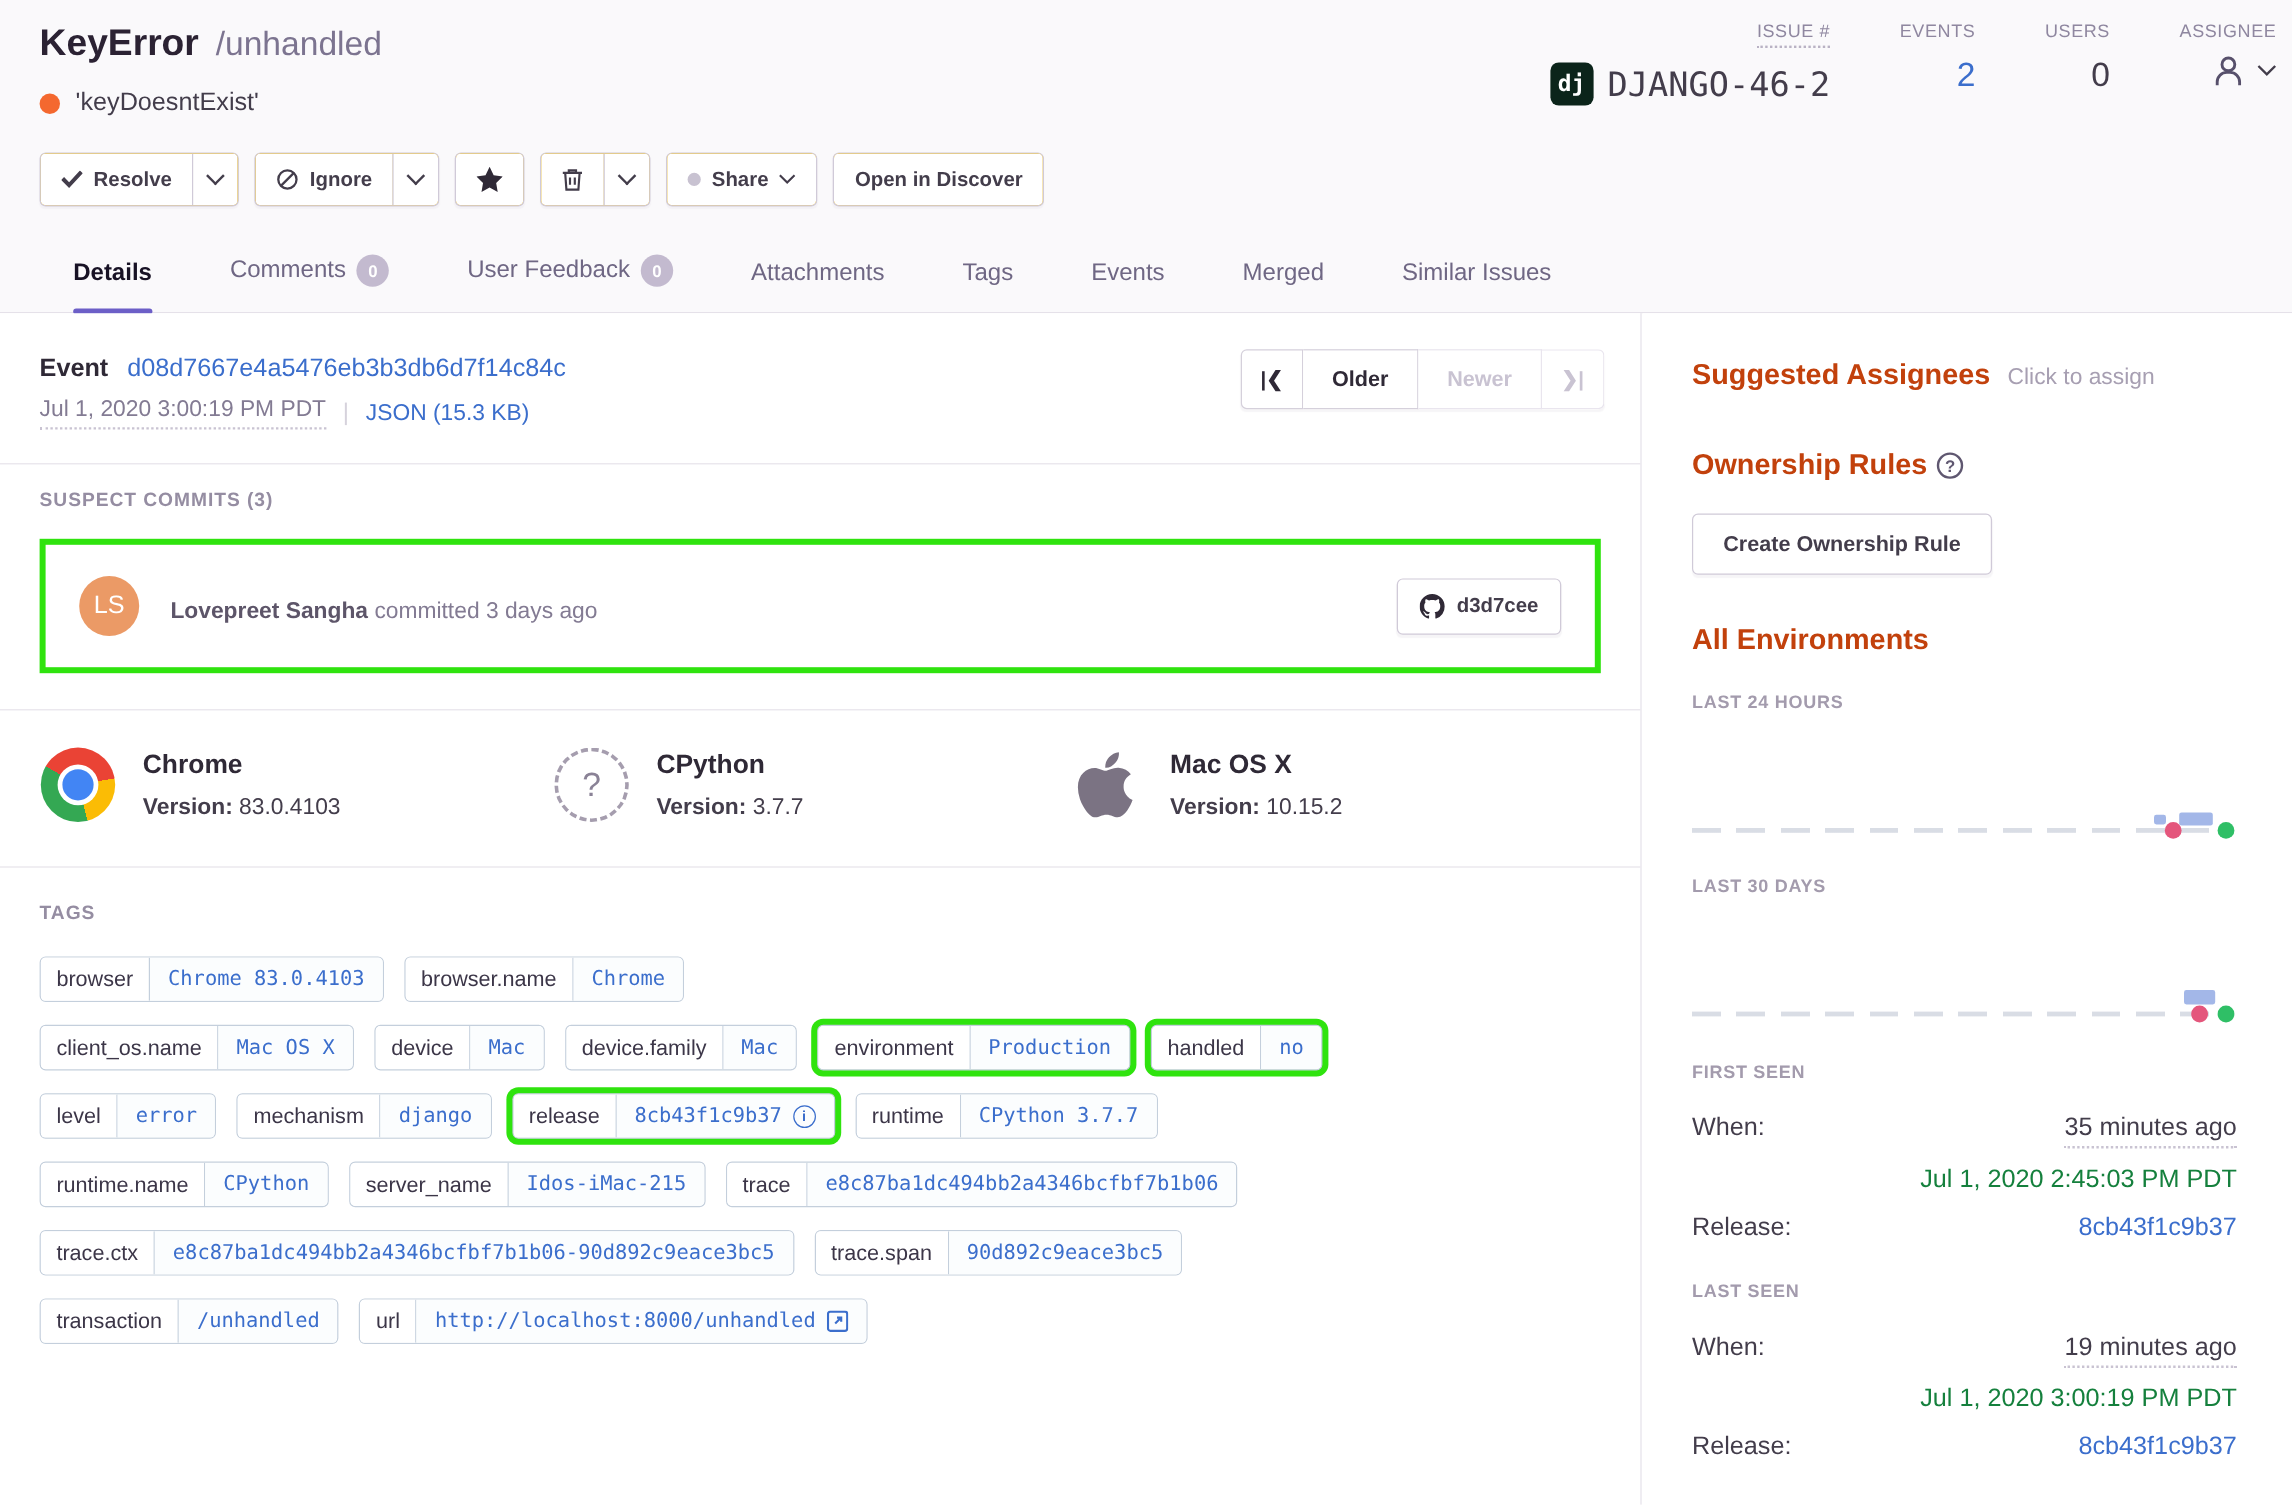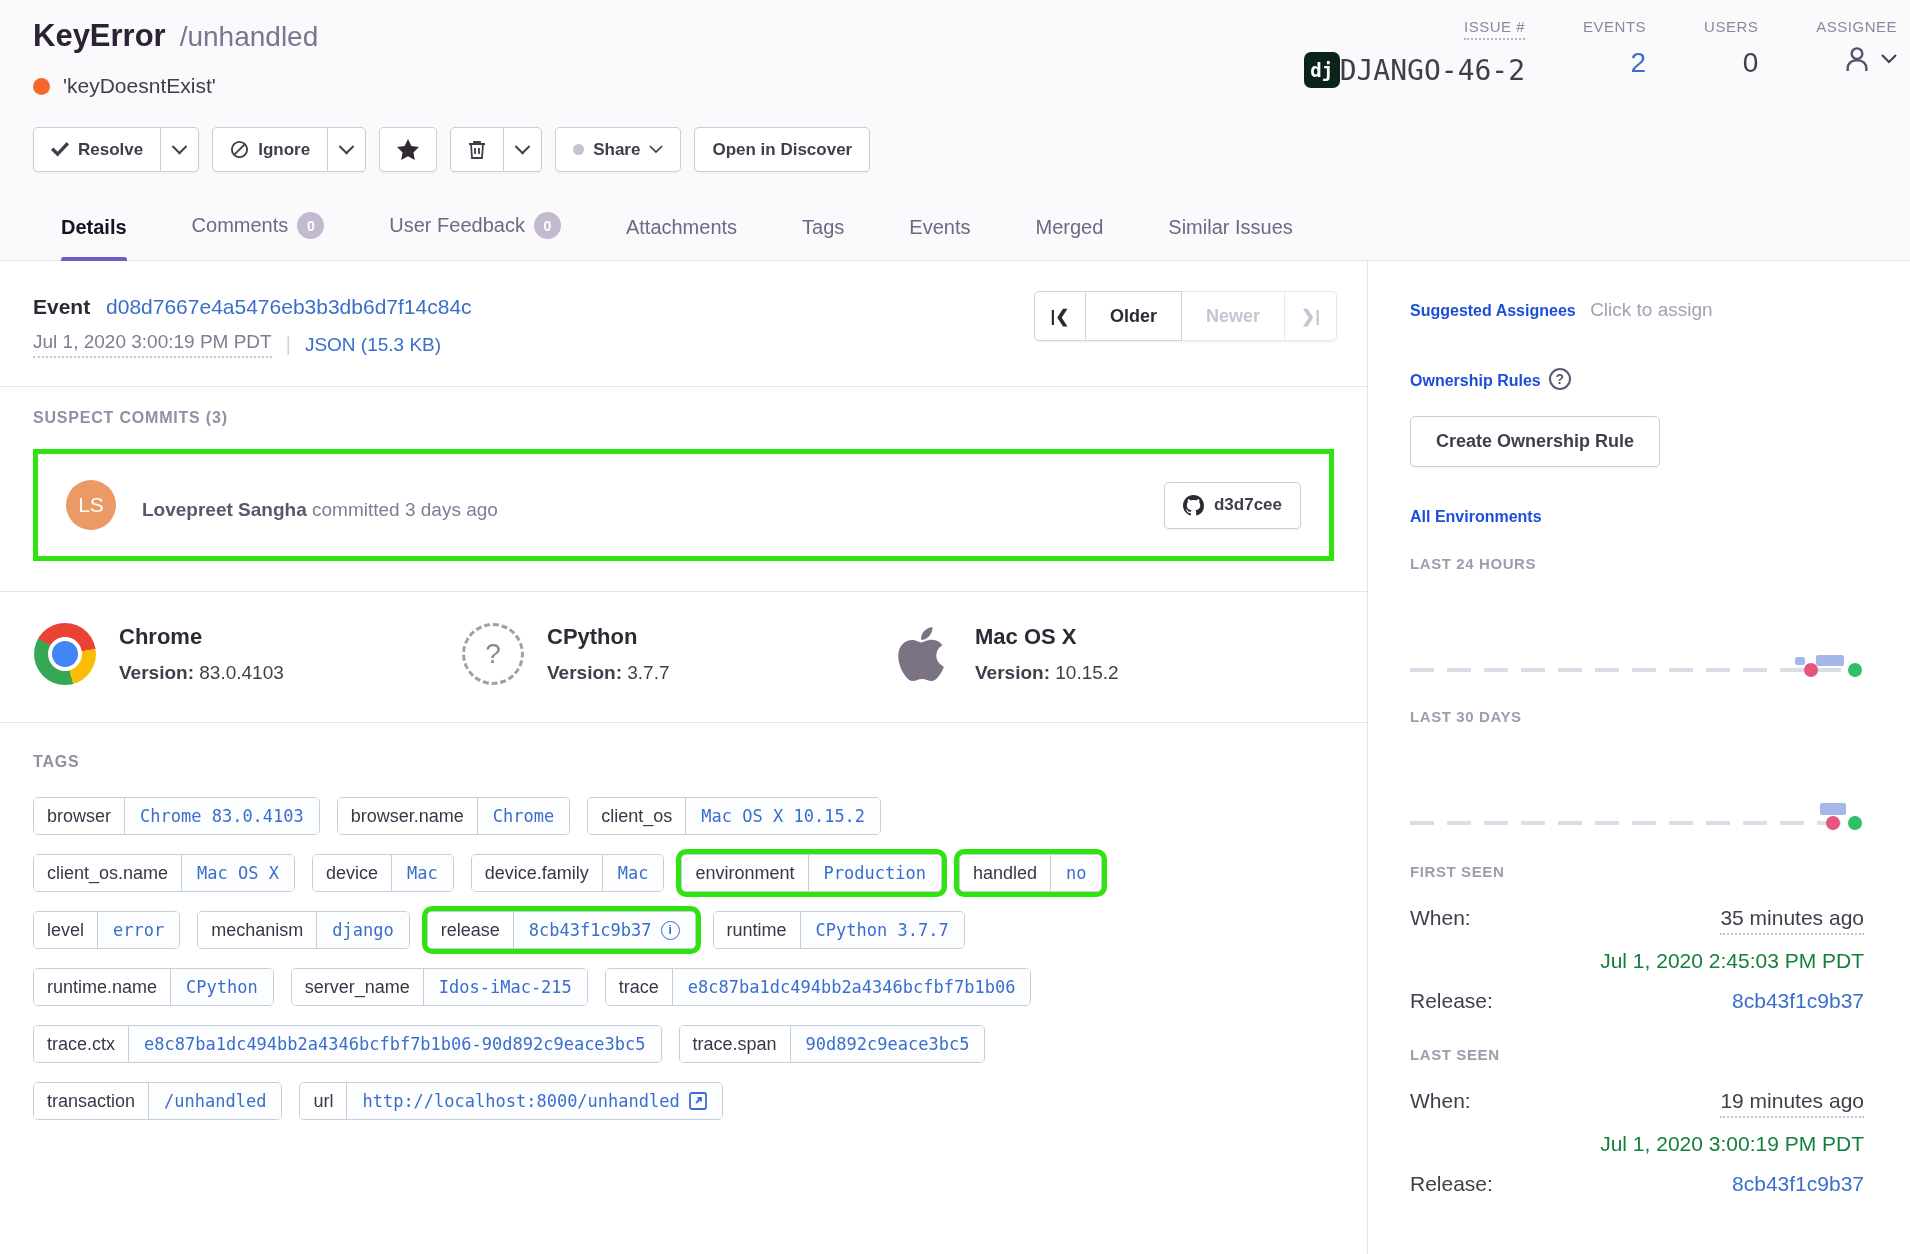--- a/index.html
+++ b/index.html
@@ -17,21 +17,21 @@
   .level-dot { width:17px; height:17px; border-radius:50%; background:#f4682f; }
   .issue-message { font-size:21px; color:#433d4b; }
 
   .stats { position:absolute; top:18px; right:13px; display:flex; gap:58px; }
   .stat { display:flex; flex-direction:column; align-items:flex-end; gap:12px; }
   .stat-label { font-size:15px; color:#8f87a0; letter-spacing:.5px; }
   .stat-label.dotted { border-bottom:2px dotted #b9b2c4; padding-bottom:3px; }
   .stat-value { font-size:28px; color:#433d4b; font-family:"DejaVu Sans Mono", monospace; }
   .stat-value.num { font-family:"Liberation Sans", sans-serif; }
   .stat-value.blue { color:#3b6ecc; }
-  .issue-id-wrap { display:flex; align-items:center; gap:0;padding-left:36px; }
+  .issue-id-wrap { display:flex; align-items:center; gap:12px;padding-left:36px; }
   .dj-badge { width:36px; height:36px; border-radius:7px; background:#0b241a; color:#fff;
     display:flex; align-items:center; justify-content:center; font-family:"DejaVu Sans Mono", monospace;
     font-size:19px; font-weight:bold; }
   .assignee-val { display:flex; align-items:center; gap:8px; margin-top:-4px; }
 
   
   .actions { position:absolute; top:127px; left:33px; display:flex; gap:13px; }
   .btn-group { display:flex; background:#eab308; border:1px solid #d0cad8; border-radius:5px;
     box-shadow:0 2px 1px rgba(70,60,90,.04); overflow:hidden; }
   .btn { display:flex; align-items:center; gap:9px; padding:0 17px; height:43px;
@@ -119,21 +119,21 @@
   .tag-value { display:flex; align-items:center; gap:9px; padding:0 15px; background:#fbfdfe;
     font-family:"DejaVu Sans Mono", monospace; font-size:17px; color:#3b6ecc; cursor:pointer; white-space:nowrap; }
   .mini-icon { display:inline-flex; align-items:center; }
   .info-circle { width:19px; height:19px; border:1.5px solid #3b6ecc; border-radius:50%;
     display:inline-flex; align-items:center; justify-content:center; font-size:12px; font-weight:bold;
     font-family:"Liberation Sans", sans-serif; }
 
   
   .sidebar { position:absolute; top:261px; left:1369px; width:541px; height:993px;
     background:#fff; padding:38px 46px 0 41px; }
-  .sb-h2 { font-size:16px; font-weight:bold; color:#1d4ed8; }
+  .sb-h2 { font-size:24px; font-weight:bold; color:#c2410c; }
   .sb-hint { font-size:19px; font-weight:normal; color:#a79fb2; margin-left:10px; }
   .q-circle { display:inline-flex; width:22px; height:22px; border:2px solid #5f5770; border-radius:50%;
     align-items:center; justify-content:center; font-size:14px; font-weight:bold; color:#5f5770;
     vertical-align:2px; margin-left:8px; }
   .sb-btn { margin-top:26px; display:inline-block; background:#fff; border:1px solid #d0cad8;
     border-radius:5px; padding:14px 25px; font-size:18px; font-weight:bold; color:#433d4b;
     box-shadow:0 2px 1px rgba(70,60,90,.05); cursor:pointer; }
   .sb-label { font-size:15px; font-weight:bold; color:#a39bad; letter-spacing:.6px; }
   .sparkline { position:relative; height:4px; margin-right:4px;
     background:repeating-linear-gradient(90deg, #d9dde5 0 24px, transparent 24px 37px); }
@@ -389,26 +389,20 @@
               <span class="tag-value">
                 <span>Chrome 83.0.4103</span>
               </span>
             </div>
             <div class="tag-pill">
               <span class="tag-key">browser.name</span>
               <span class="tag-value">
                 <span>Chrome</span>
               </span>
             </div>
-            <div class="tag-pill">
-              <span class="tag-key">client_os</span>
-              <span class="tag-value">
-                <span>Mac OS X 10.15.2</span>
-              </span>
-            </div>
           </div>
           <div class="tag-row">
             <div class="tag-pill">
               <span class="tag-key">client_os.name</span>
               <span class="tag-value">
                 <span>Mac OS X</span>
               </span>
             </div>
             <div class="tag-pill">
               <span class="tag-key">device</span>

